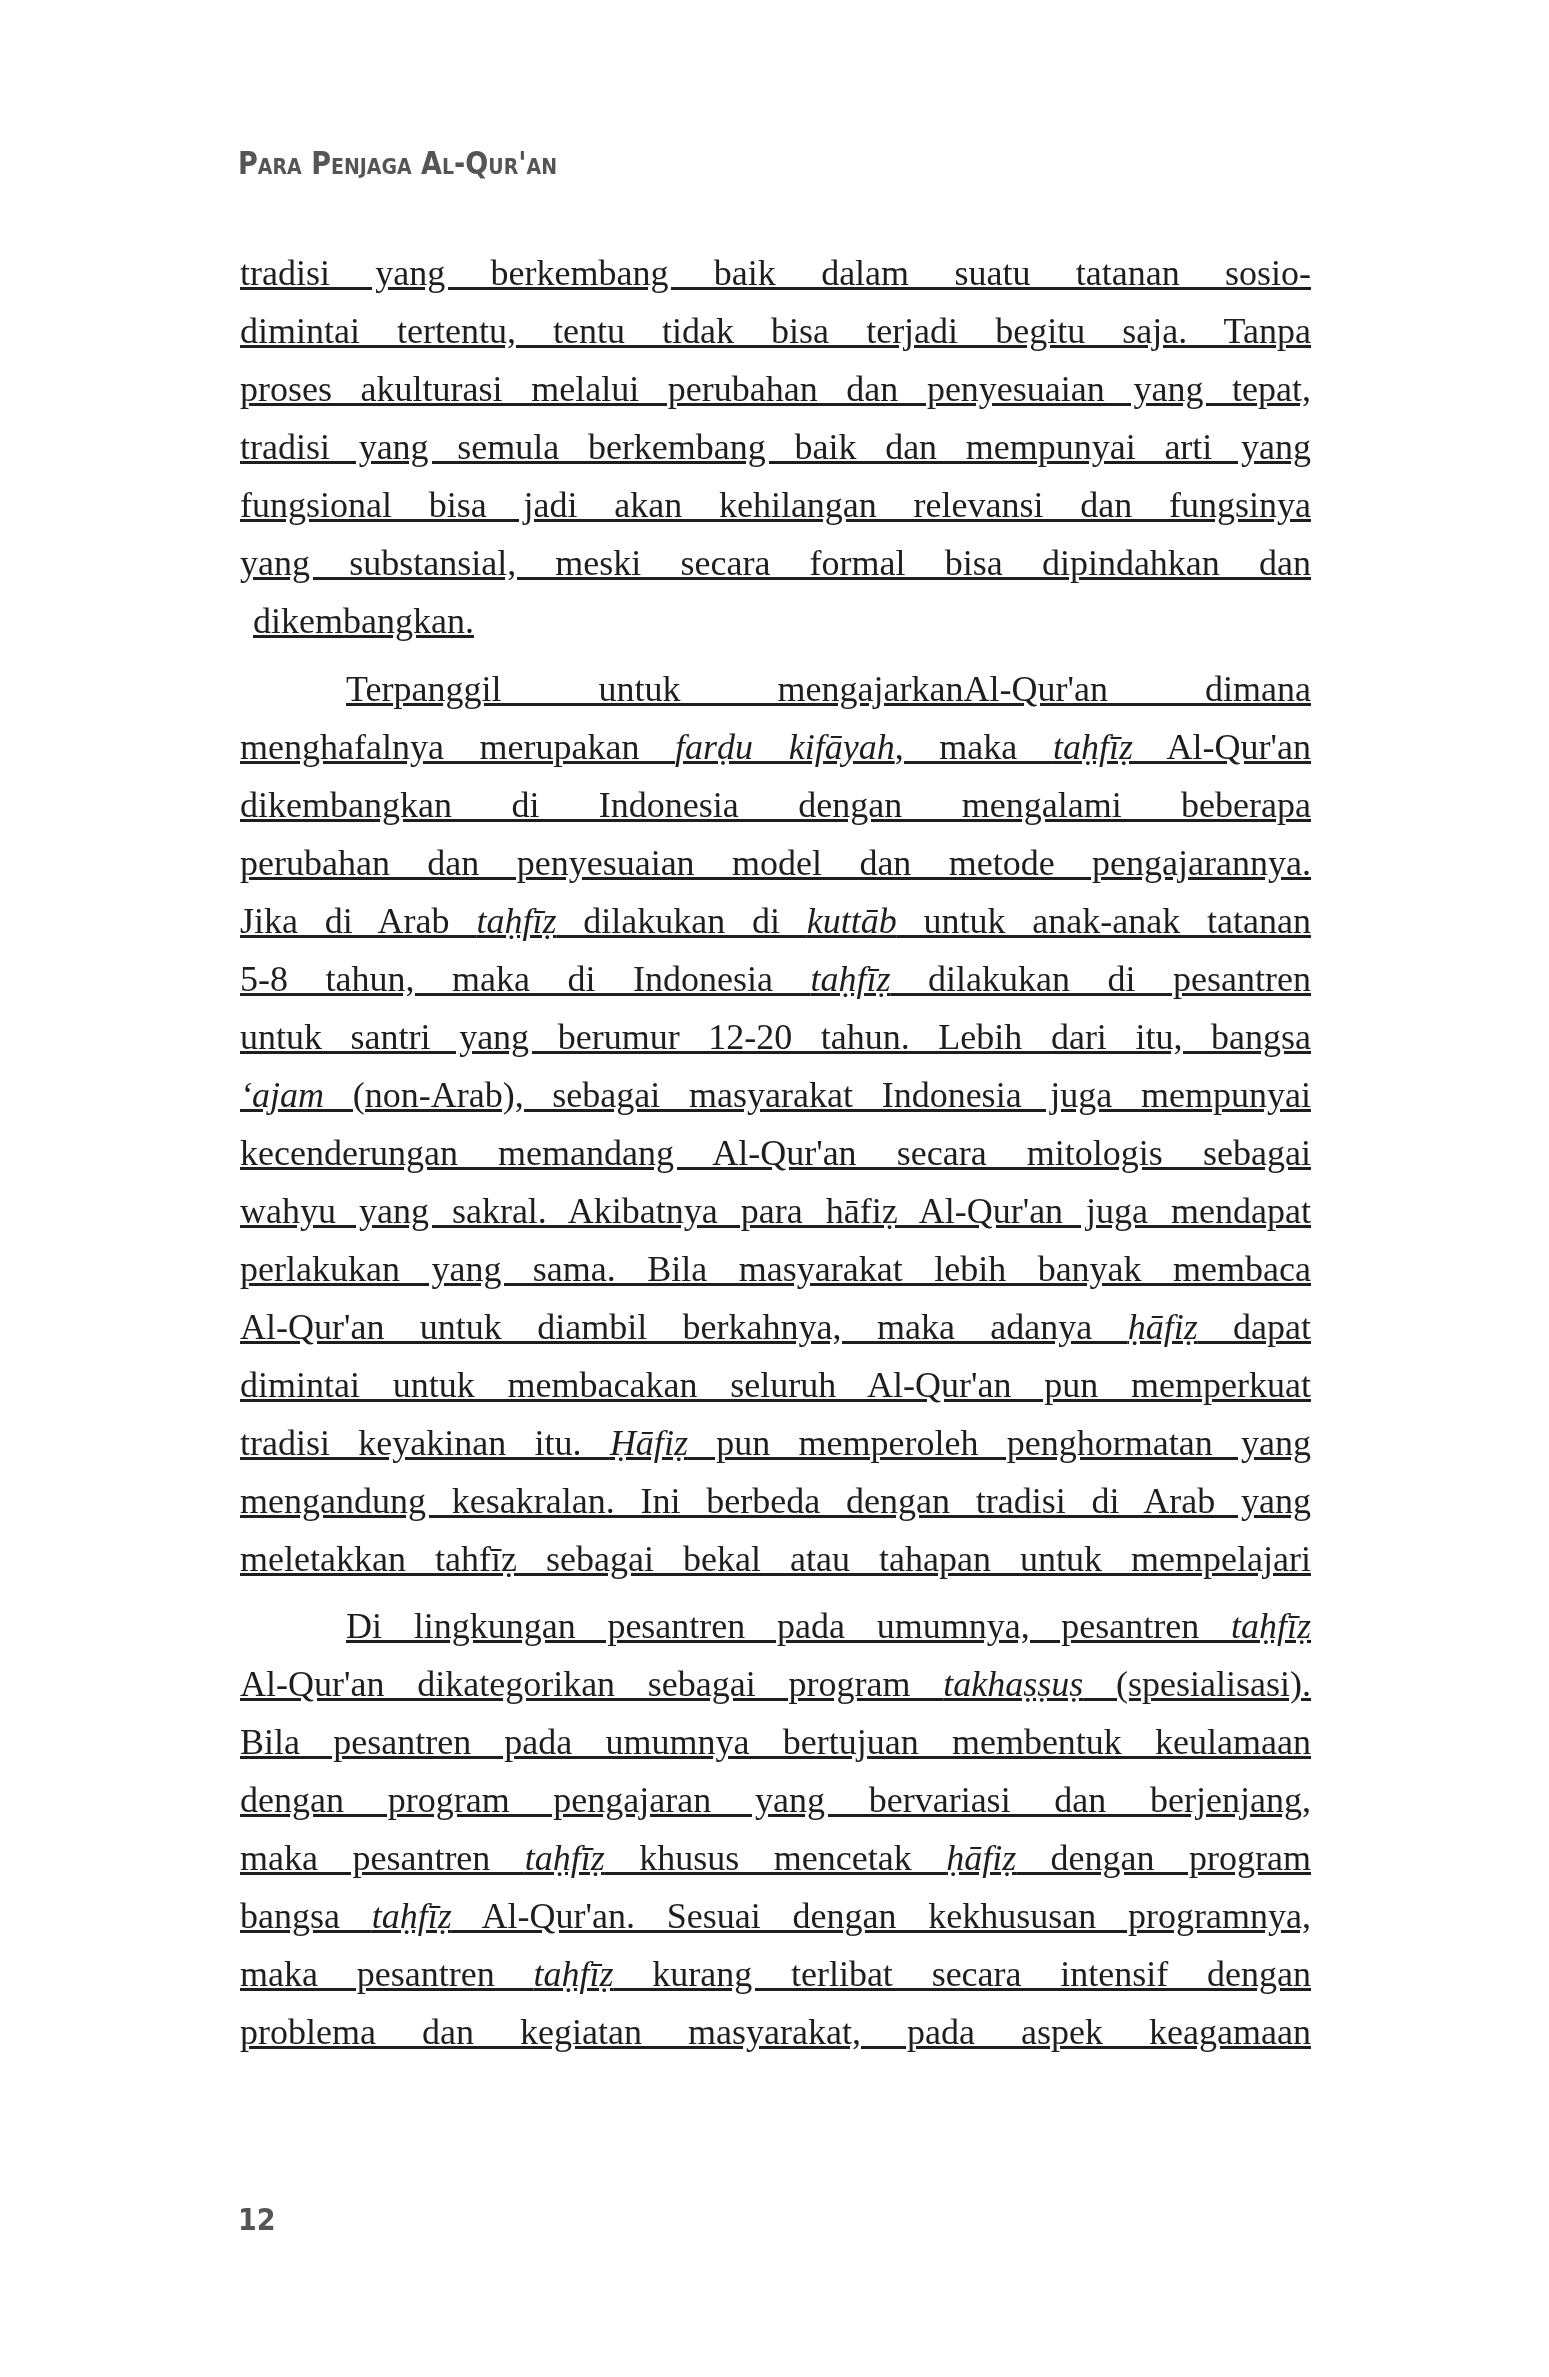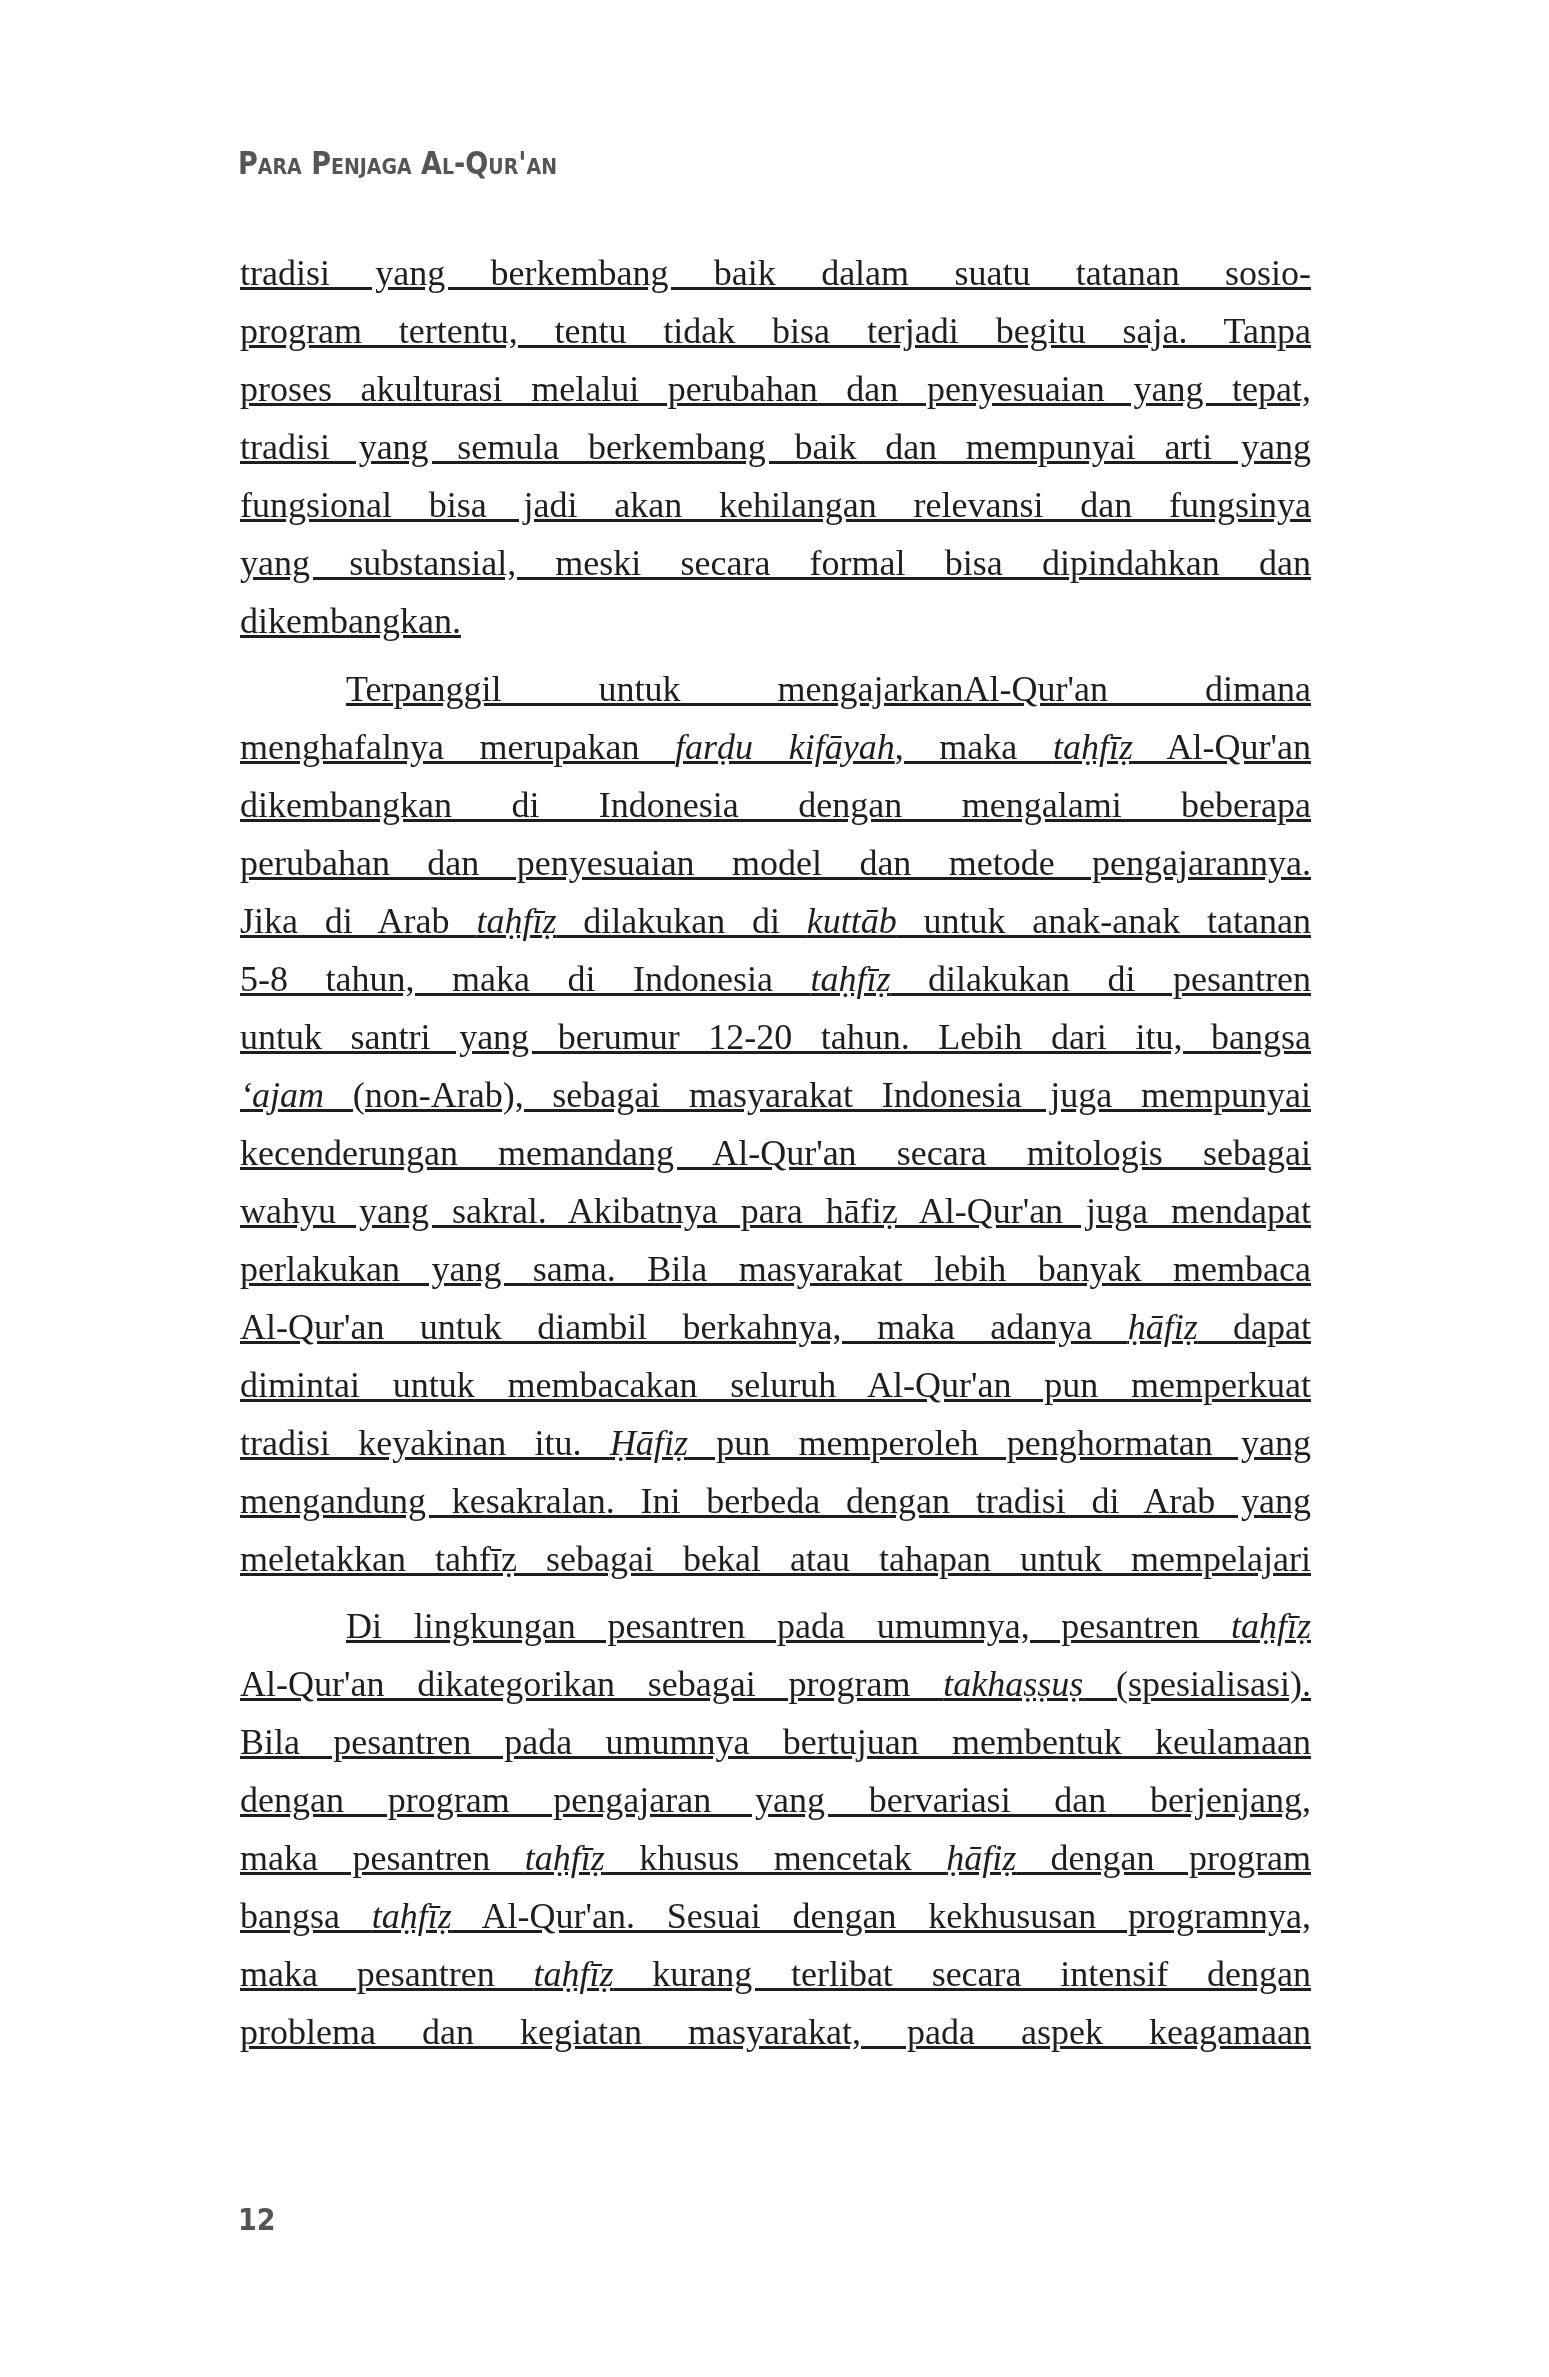--- a/index.html
+++ b/index.html
@@ -16,40 +16,40 @@
     position: absolute; left: 240px; top: 244px; width: 1071px;
     font-family: "Liberation Serif", serif; font-size: 36px; color: #1e1e1e;
   }
   .para { margin: 0; }
   .para + .para { margin-top: 9.6px; }
   .line {
     height: 58px; line-height: 58px;
     text-align: justify; text-align-last: justify;
     white-space: normal; overflow: hidden; text-decoration: underline;
   }
-  .line.last { text-align-last: left; }
+  .line.last { text-align-last: left; margin-left: 13px; }
   .line.first { padding-left: 106px; }
   .line .it { font-style: italic; }
   .page-number {
     position: absolute; left: 238px; top: 2202px;
     font-family: "DejaVu Sans", sans-serif; font-weight: bold;
     font-size: 30px; color: #555555;
     transform: scaleX(0.9); transform-origin: left top;
   }
 </style>
 </head>
 <body>
 
 <div class="page">
   <div class="running-head">Para Penjaga Al-Qur'an</div>
 
   <div class="body-text" id="body-text">
       <div class="para">
         <div class="line"><span>tradisi yang berkembang baik dalam suatu tatanan sosio-</span></div>
-        <div class="line"><span>program tertentu, tentu tidak bisa terjadi begitu saja. Tanpa</span></div>
+        <div class="line"><span>dimintai tertentu, tentu tidak bisa terjadi begitu saja. Tanpa</span></div>
         <div class="line"><span>proses akulturasi melalui perubahan dan penyesuaian yang tepat,</span></div>
         <div class="line"><span>tradisi yang semula berkembang baik dan mempunyai arti yang</span></div>
         <div class="line"><span>fungsional bisa jadi akan kehilangan relevansi dan fungsinya</span></div>
         <div class="line"><span>yang substansial, meski secara formal bisa dipindahkan dan</span></div>
         <div class="line last"><span>dikembangkan.</span></div>
       </div>
       <div class="para">
         <div class="line first"><span>Terpanggil untuk mengajarkanAl-Qur'an dimana</span></div>
         <div class="line"><span>menghafalnya merupakan </span><span class="it">farḍu kifāyah</span><span>, maka </span><span class="it">taḥfīẓ</span><span> Al-Qur'an</span></div>
         <div class="line"><span>dikembangkan di Indonesia dengan mengalami beberapa</span></div>

